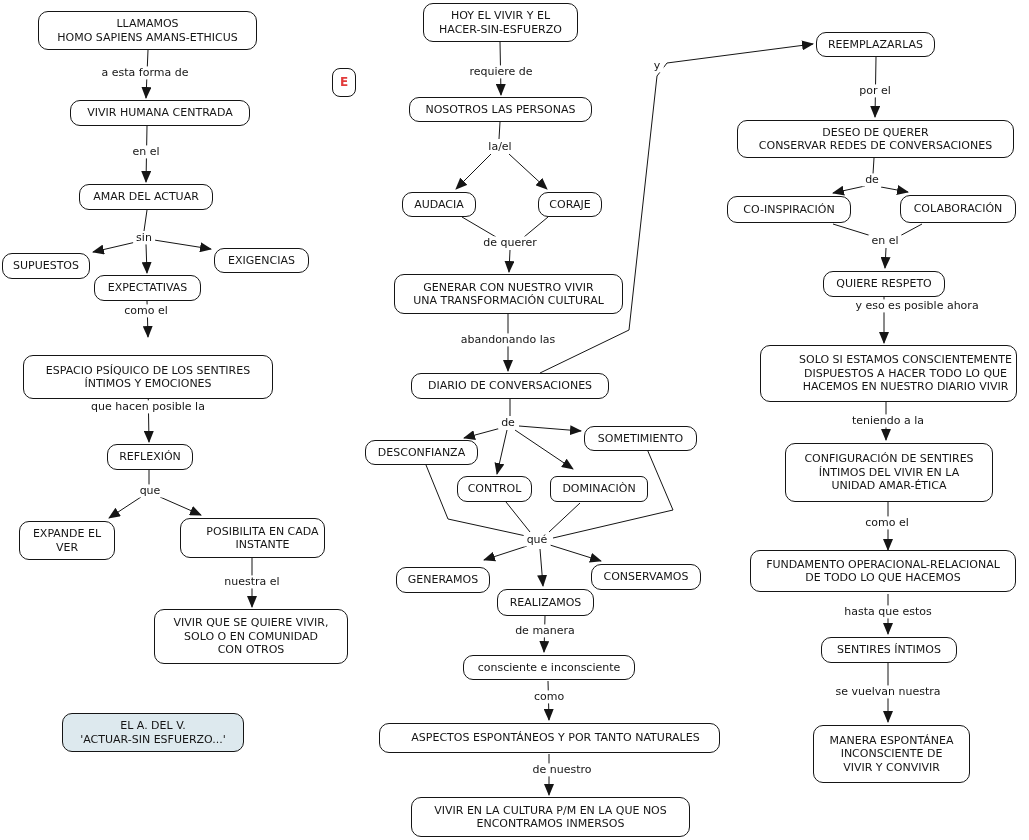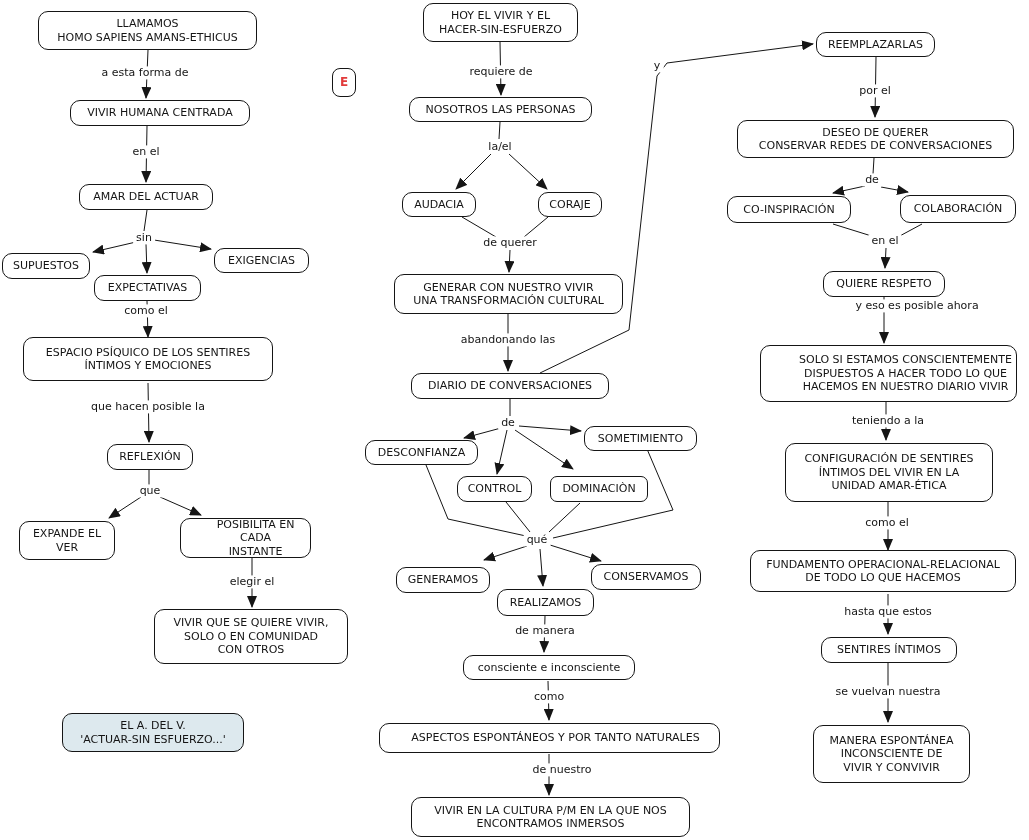--- a/index.html
+++ b/index.html
@@ -89,26 +89,26 @@
       <polyline points="888,663 888,722" class="edge" marker-end="url(#arrowhead)"></polyline>
     </svg>
   <div id="node-layer">
       <div class="node" style="left: 38px; top: 11px; width: 219px; height: 39px;">LLAMAMOS
 HOMO SAPIENS AMANS-ETHICUS</div>
       <div class="node" style="left: 70px; top: 100px; width: 180px; height: 26px;">VIVIR HUMANA CENTRADA</div>
       <div class="node" style="left: 79px; top: 184px; width: 134px; height: 26px;">AMAR DEL ACTUAR</div>
       <div class="node" style="left: 2px; top: 253px; width: 88px; height: 26px;">SUPUESTOS</div>
       <div class="node" style="left: 214px; top: 248px; width: 95px; height: 25px;">EXIGENCIAS</div>
       <div class="node" style="left: 94px; top: 275px; width: 107px; height: 26px;">EXPECTATIVAS</div>
-      <div class="node" style="left: 23px; top: 337px; width: 250px; height: 44px;">ESPACIO PSÍQUICO DE LOS SENTIRES
+      <div class="node" style="left: 23px; top: 355px; width: 250px; height: 44px;">ESPACIO PSÍQUICO DE LOS SENTIRES
 ÍNTIMOS Y EMOCIONES</div>
       <div class="node" style="left: 107px; top: 444px; width: 86px; height: 26px;">REFLEXIÓN</div>
       <div class="node" style="left: 19px; top: 521px; width: 96px; height: 39px;">EXPANDE EL
 VER</div>
-      <div class="node" style="left: 180px; top: 518px; width: 131px; height: 40px; padding-left: 24px;">POSIBILITA EN CADA
+      <div class="node" style="left: 180px; top: 518px; width: 145px; height: 40px; padding-left: 24px;">POSIBILITA EN CADA
 INSTANTE</div>
       <div class="node" style="left: 154px; top: 609px; width: 194px; height: 55px;">VIVIR QUE SE QUIERE VIVIR,
 SOLO O EN COMUNIDAD
 CON OTROS</div>
       <div class="node highlight" style="left: 62px; top: 713px; width: 182px; height: 39px;">EL A. DEL V.
 'ACTUAR-SIN ESFUERZO...'</div>
       <div class="node badge" style="left: 332px; top: 68px; width: 24px; height: 29px;">E</div>
       <div class="node" style="left: 423px; top: 3px; width: 155px; height: 39px;">HOY EL VIVIR Y EL
 HACER-SIN-ESFUERZO</div>
       <div class="node" style="left: 409px; top: 97px; width: 183px; height: 25px;">NOSOTROS LAS PERSONAS</div>
@@ -147,21 +147,21 @@
 INCONSCIENTE DE
 VIVIR Y CONVIVIR</div>
     </div>
   <div id="label-layer">
       <span class="edge-label" style="left: 145px; top: 73px;">a esta forma de</span>
       <span class="edge-label" style="left: 146px; top: 152px;">en el</span>
       <span class="edge-label" style="left: 144px; top: 238px;">sin</span>
       <span class="edge-label" style="left: 146px; top: 311px;">como el</span>
       <span class="edge-label" style="left: 148px; top: 407px;">que hacen posible la</span>
       <span class="edge-label" style="left: 150px; top: 491px;">que</span>
-      <span class="edge-label" style="left: 252px; top: 582px;">elegir el</span>
+      <span class="edge-label" style="left: 252px; top: 582px;">nuestra el</span>
       <span class="edge-label" style="left: 501px; top: 72px;">requiere de</span>
       <span class="edge-label" style="left: 500px; top: 147px;">la/el</span>
       <span class="edge-label" style="left: 510px; top: 243px;">de querer</span>
       <span class="edge-label" style="left: 508px; top: 340px;">abandonando las</span>
       <span class="edge-label" style="left: 508px; top: 423px;">de</span>
       <span class="edge-label" style="left: 537px; top: 540px;">qué</span>
       <span class="edge-label" style="left: 545px; top: 631px;">de manera</span>
       <span class="edge-label" style="left: 549px; top: 697px;">como</span>
       <span class="edge-label" style="left: 550px; top: 770px; margin-left: 12px;">de nuestro</span>
       <span class="edge-label" style="left: 657px; top: 66px;">y</span>

